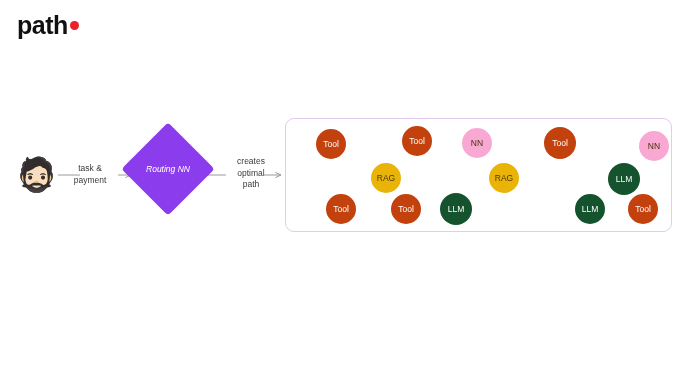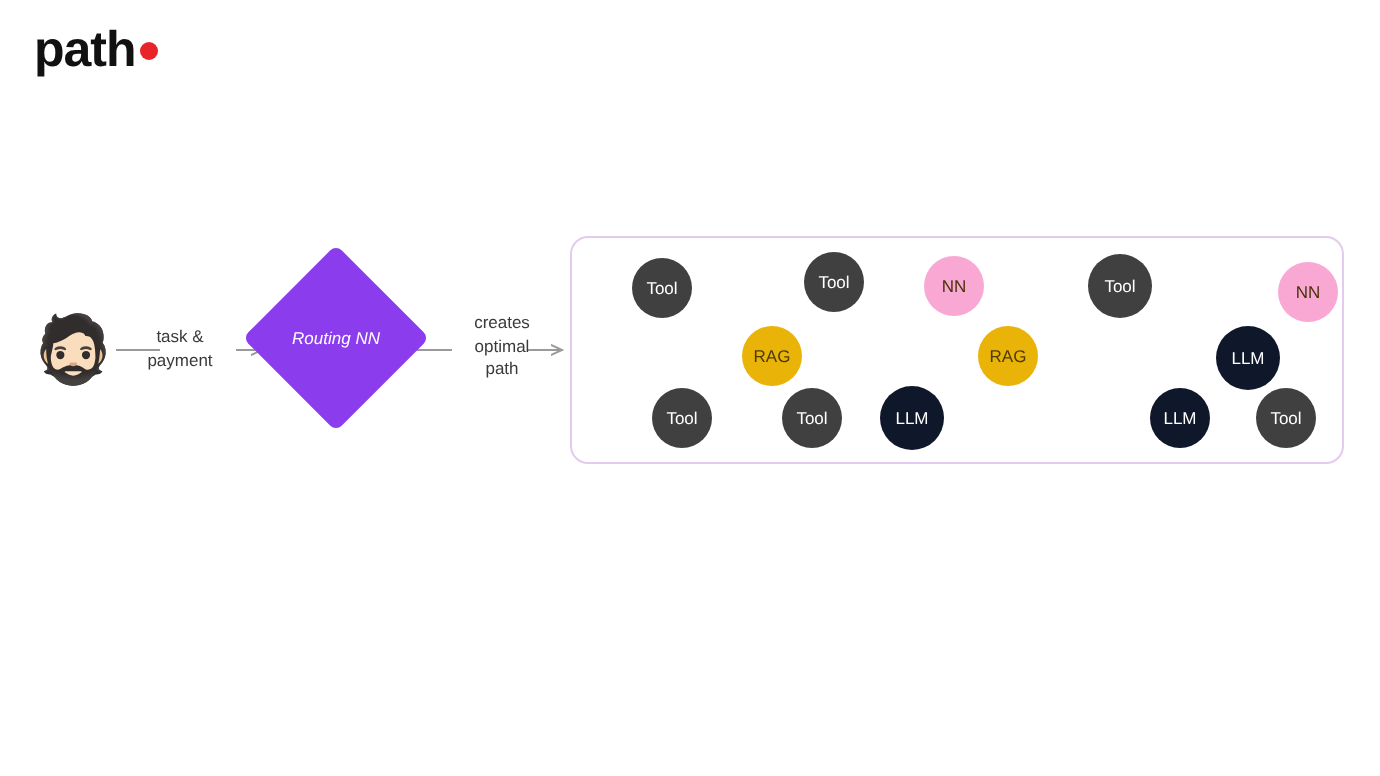--- a/index.html
+++ b/index.html
@@ -129,24 +129,24 @@
   .node {
     position: absolute;
     border-radius: 50%;
     display: flex;
     align-items: center;
     justify-content: center;
     color: #ffffff;
     font-size: 8.5px;
     user-select: none;
   }
-  .node.tool { background: #404040; }
+  .node.tool { background: #c2410c; }
   .node.rag  { background: #eab308; color: #4a3c07; }
   .node.nn   { background: #f9a8d4; color: #4a3207; }
-  .node.llm  { background: #0f172a; }
+  .node.llm  { background: #14532d; }
 </style>
 </head>
 <body>
 
 <div id="logo">
   <span>path</span>
   <span class="logo-dot"></span>
 </div>
 
 <div id="stage">

